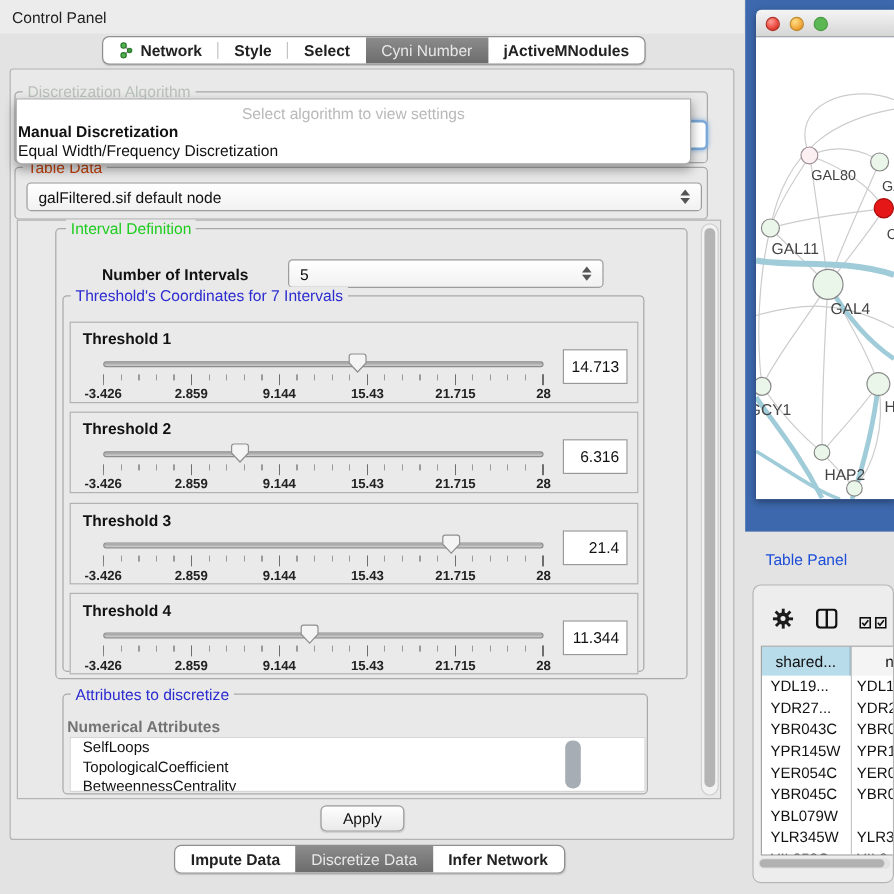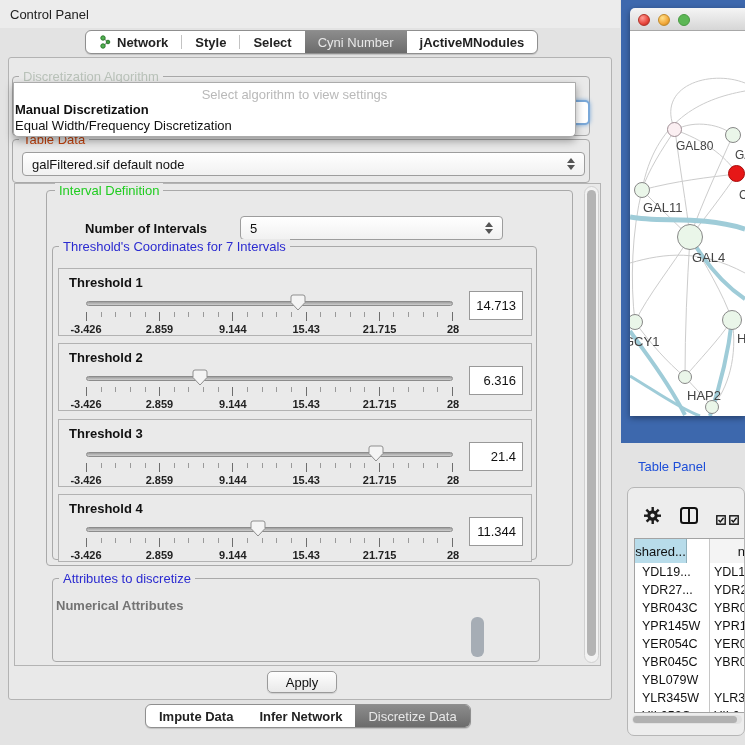--- a/index.html
+++ b/index.html
@@ -233,33 +233,38 @@
           </svg>
       </div>
     </div>
     <div class="valbox">11.344</div>
   </div>
 
   <div class="abs groupbox" style="left:52px;top:578px;width:488px;height:84px;">
     <div class="g-title" style="left:6px;color:#2b2bd0;">Attributes to discretize</div>
   </div>
   <div class="abs" style="left:56px;top:598px;font-size:13px;font-weight:bold;color:#737373;">Numerical Attributes</div>
+  <div class="abs" id="attr-list">
+    <div class="attr-item">SelfLoops</div>
+    <div class="attr-item">TopologicalCoefficient</div>
+    <div class="attr-item">BetweennessCentrality</div>
+  </div>
   <div class="abs" style="left:471px;top:617px;width:13px;height:40px;background:#a6adb5;border-radius:6px;"></div>
 
   <div class="abs pushbtn" style="left:267px;top:671px;width:70px;height:22px;">Apply</div>
 
   <div class="abs segbar" id="bottom-tabs">
     <div class="seg">
         <span>Impute Data</span>
-      </div>
-    <div class="seg">
-        <span>Infer Network</span>
       </div>
     <div class="seg sel">
         <span>Discretize Data</span>
+      </div>
+    <div class="seg">
+        <span>Infer Network</span>
       </div>
   </div>
 
   <div class="abs" id="frame-blue"></div>
 
   <div class="abs" id="net-window">
     <div id="net-titlebar">
       <div class="tl" style="left:8px;background:radial-gradient(circle at 35% 30%,#ff9d96,#e8463c 60%,#ad241b);border:1px solid #b03228;"></div>
       <div class="tl" style="left:28px;background:radial-gradient(circle at 35% 30%,#ffe08a,#f2a83a 60%,#c07d17);border:1px solid #c08a2a;"></div>
       <div class="tl" style="left:48px;background:radial-gradient(circle at 35% 30%,#b9ecb4,#5cb755 60%,#2f8a2c;);border:1px solid #4a9a44;background-color:#5cb755;"></div>
@@ -345,21 +350,21 @@
           <path d="M2.5 5 L4.3 7 L7.6 2.8" fill="none" stroke="#111" stroke-width="1.4"></path>
         </svg>
     </div>
     <div class="abs" style="left:101px;top:23px;">
       <svg width="10" height="10" viewBox="0 0 10 10">
           <rect x="0.8" y="0.8" width="8.4" height="8.4" fill="none" stroke="#111" stroke-width="1.4"></rect>
           <path d="M2.5 5 L4.3 7 L7.6 2.8" fill="none" stroke="#111" stroke-width="1.4"></path>
         </svg>
     </div>
     <div id="grid">
-      <div class="hcell" style="left:0;width:52px;background:#b8dcea;border-right:1px solid #8fb0bc;">shared...</div>
+      <div class="hcell" style="left:0;width:74px;background:#b8dcea;border-right:1px solid #8fb0bc;">shared...</div>
       <div class="hcell" style="left:75px;width:70px;background:#f4f4f4;">na</div>
       <div class="gr" style="top:24px;">
           <div class="gc" style="left:7px;">YDL19...</div>
           <div class="gc" style="left:79px;">YDL1</div>
         </div>
       <div class="gr" style="top:42px;">
           <div class="gc" style="left:7px;">YDR27...</div>
           <div class="gc" style="left:79px;">YDR2</div>
         </div>
       <div class="gr" style="top:60px;">

